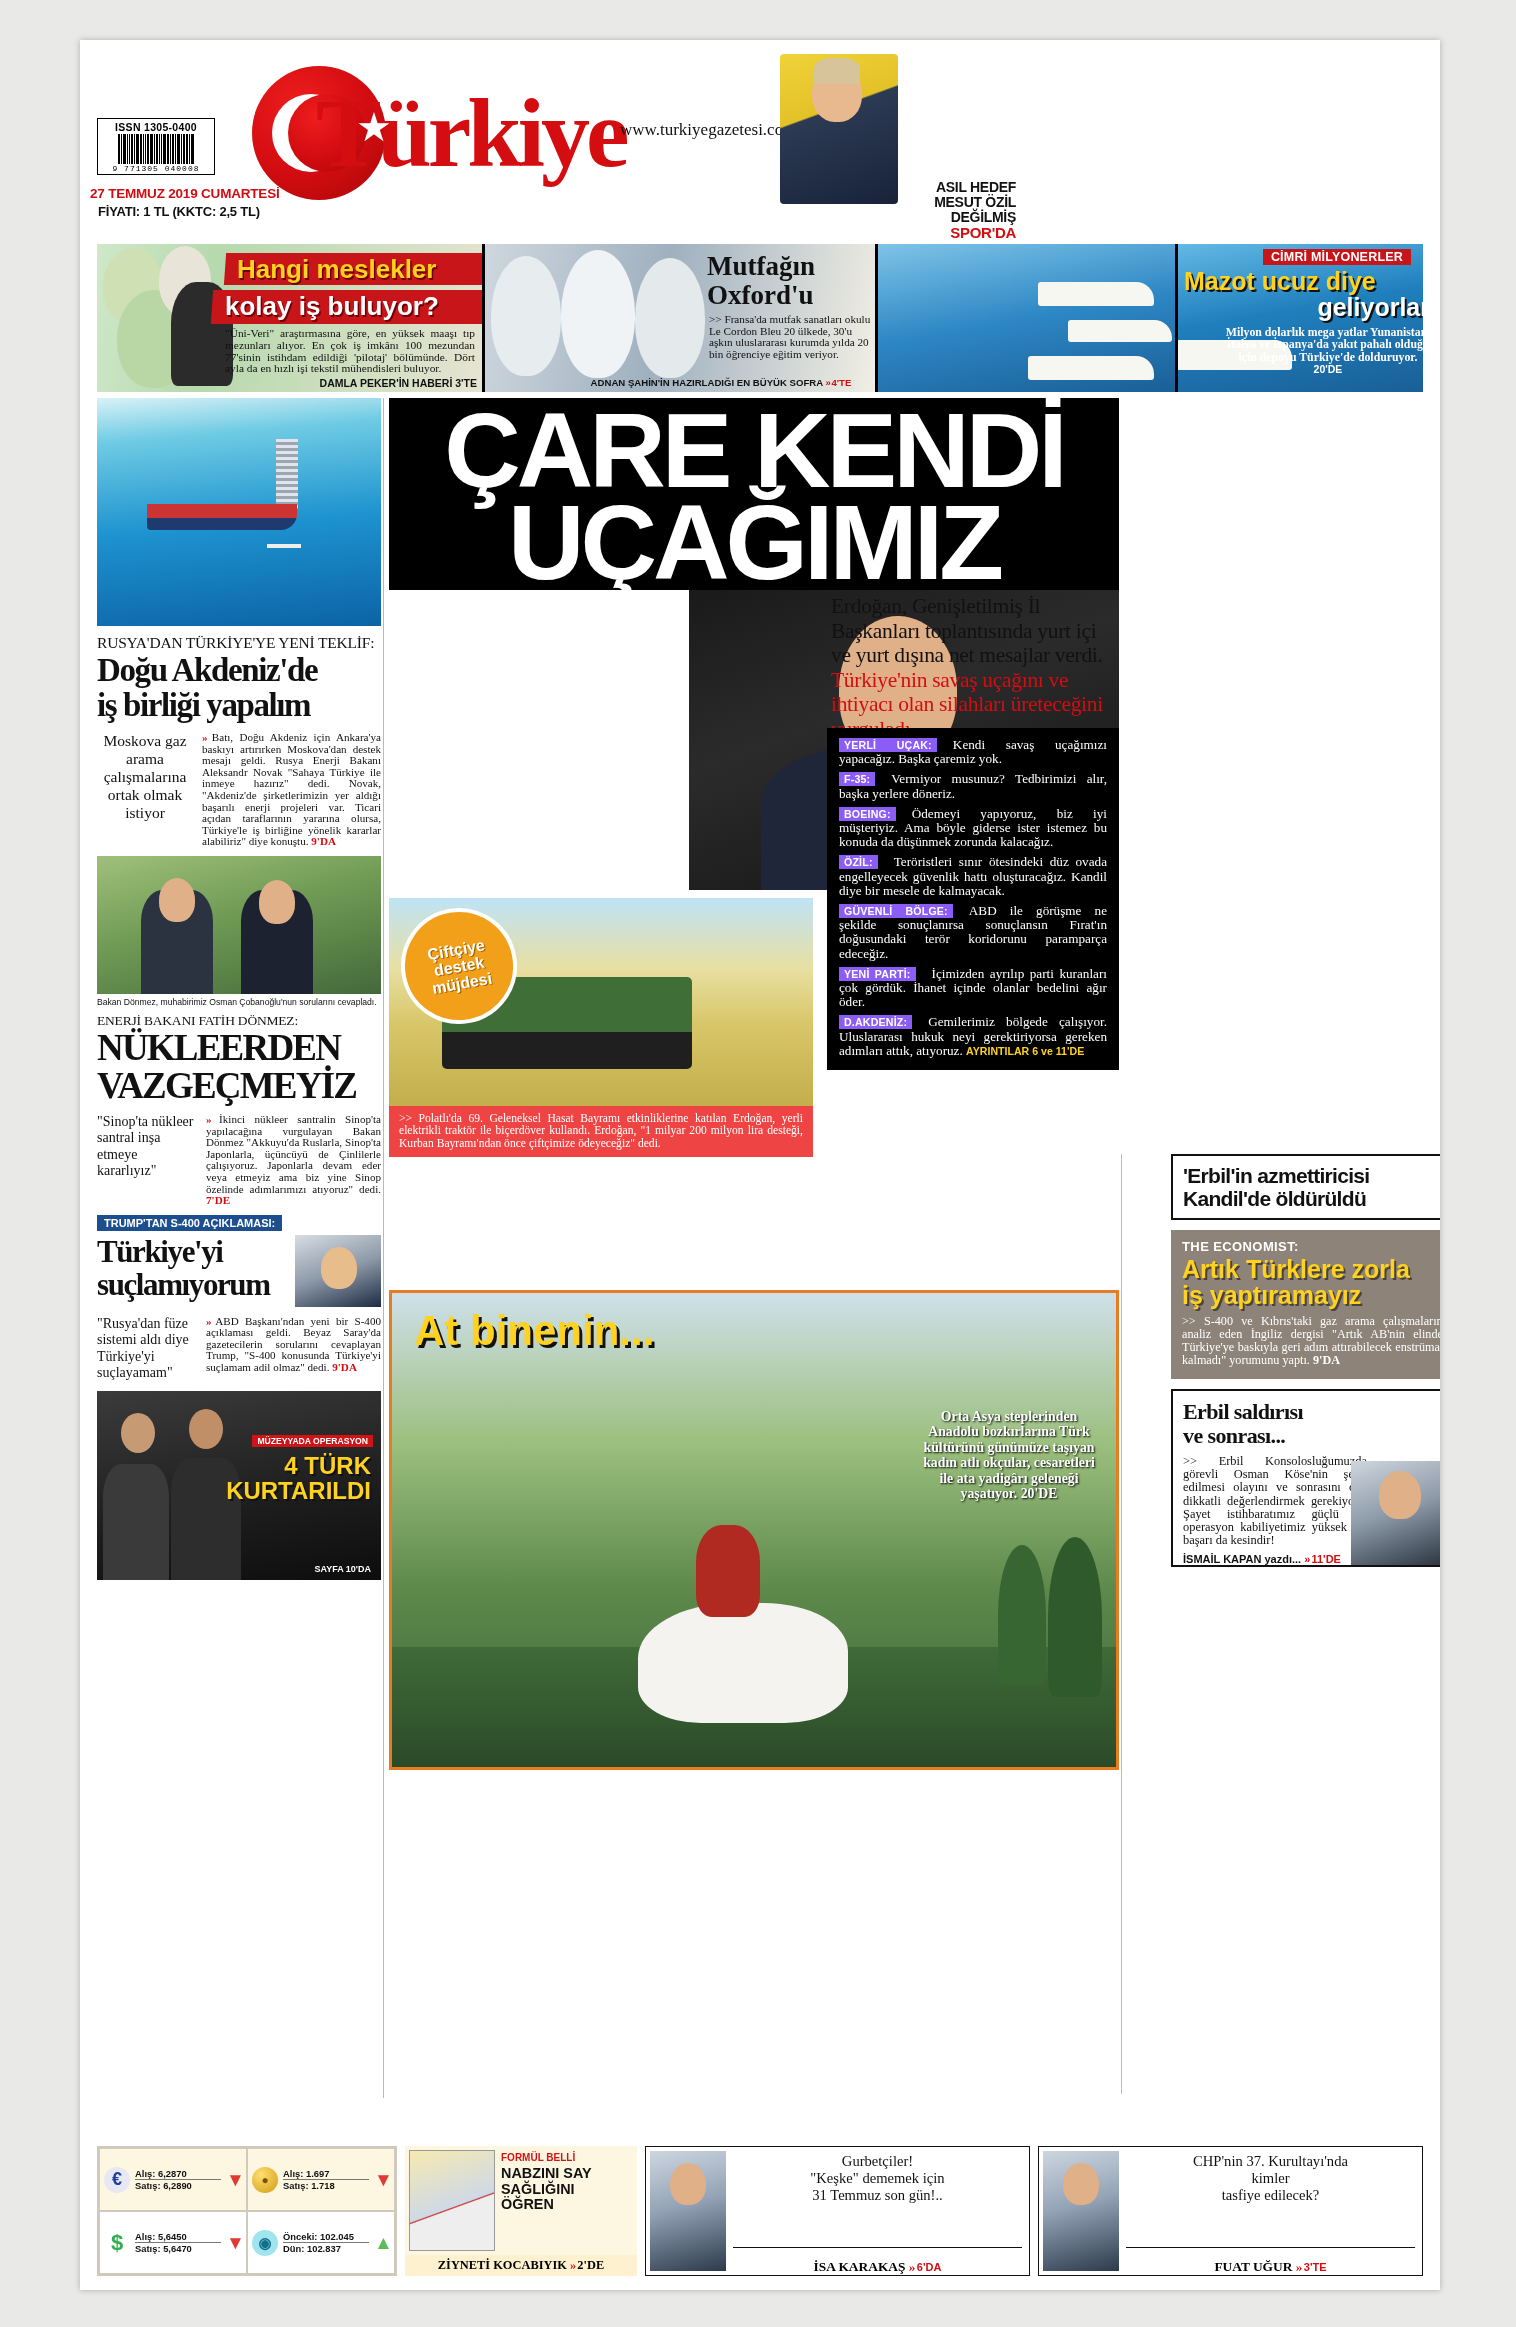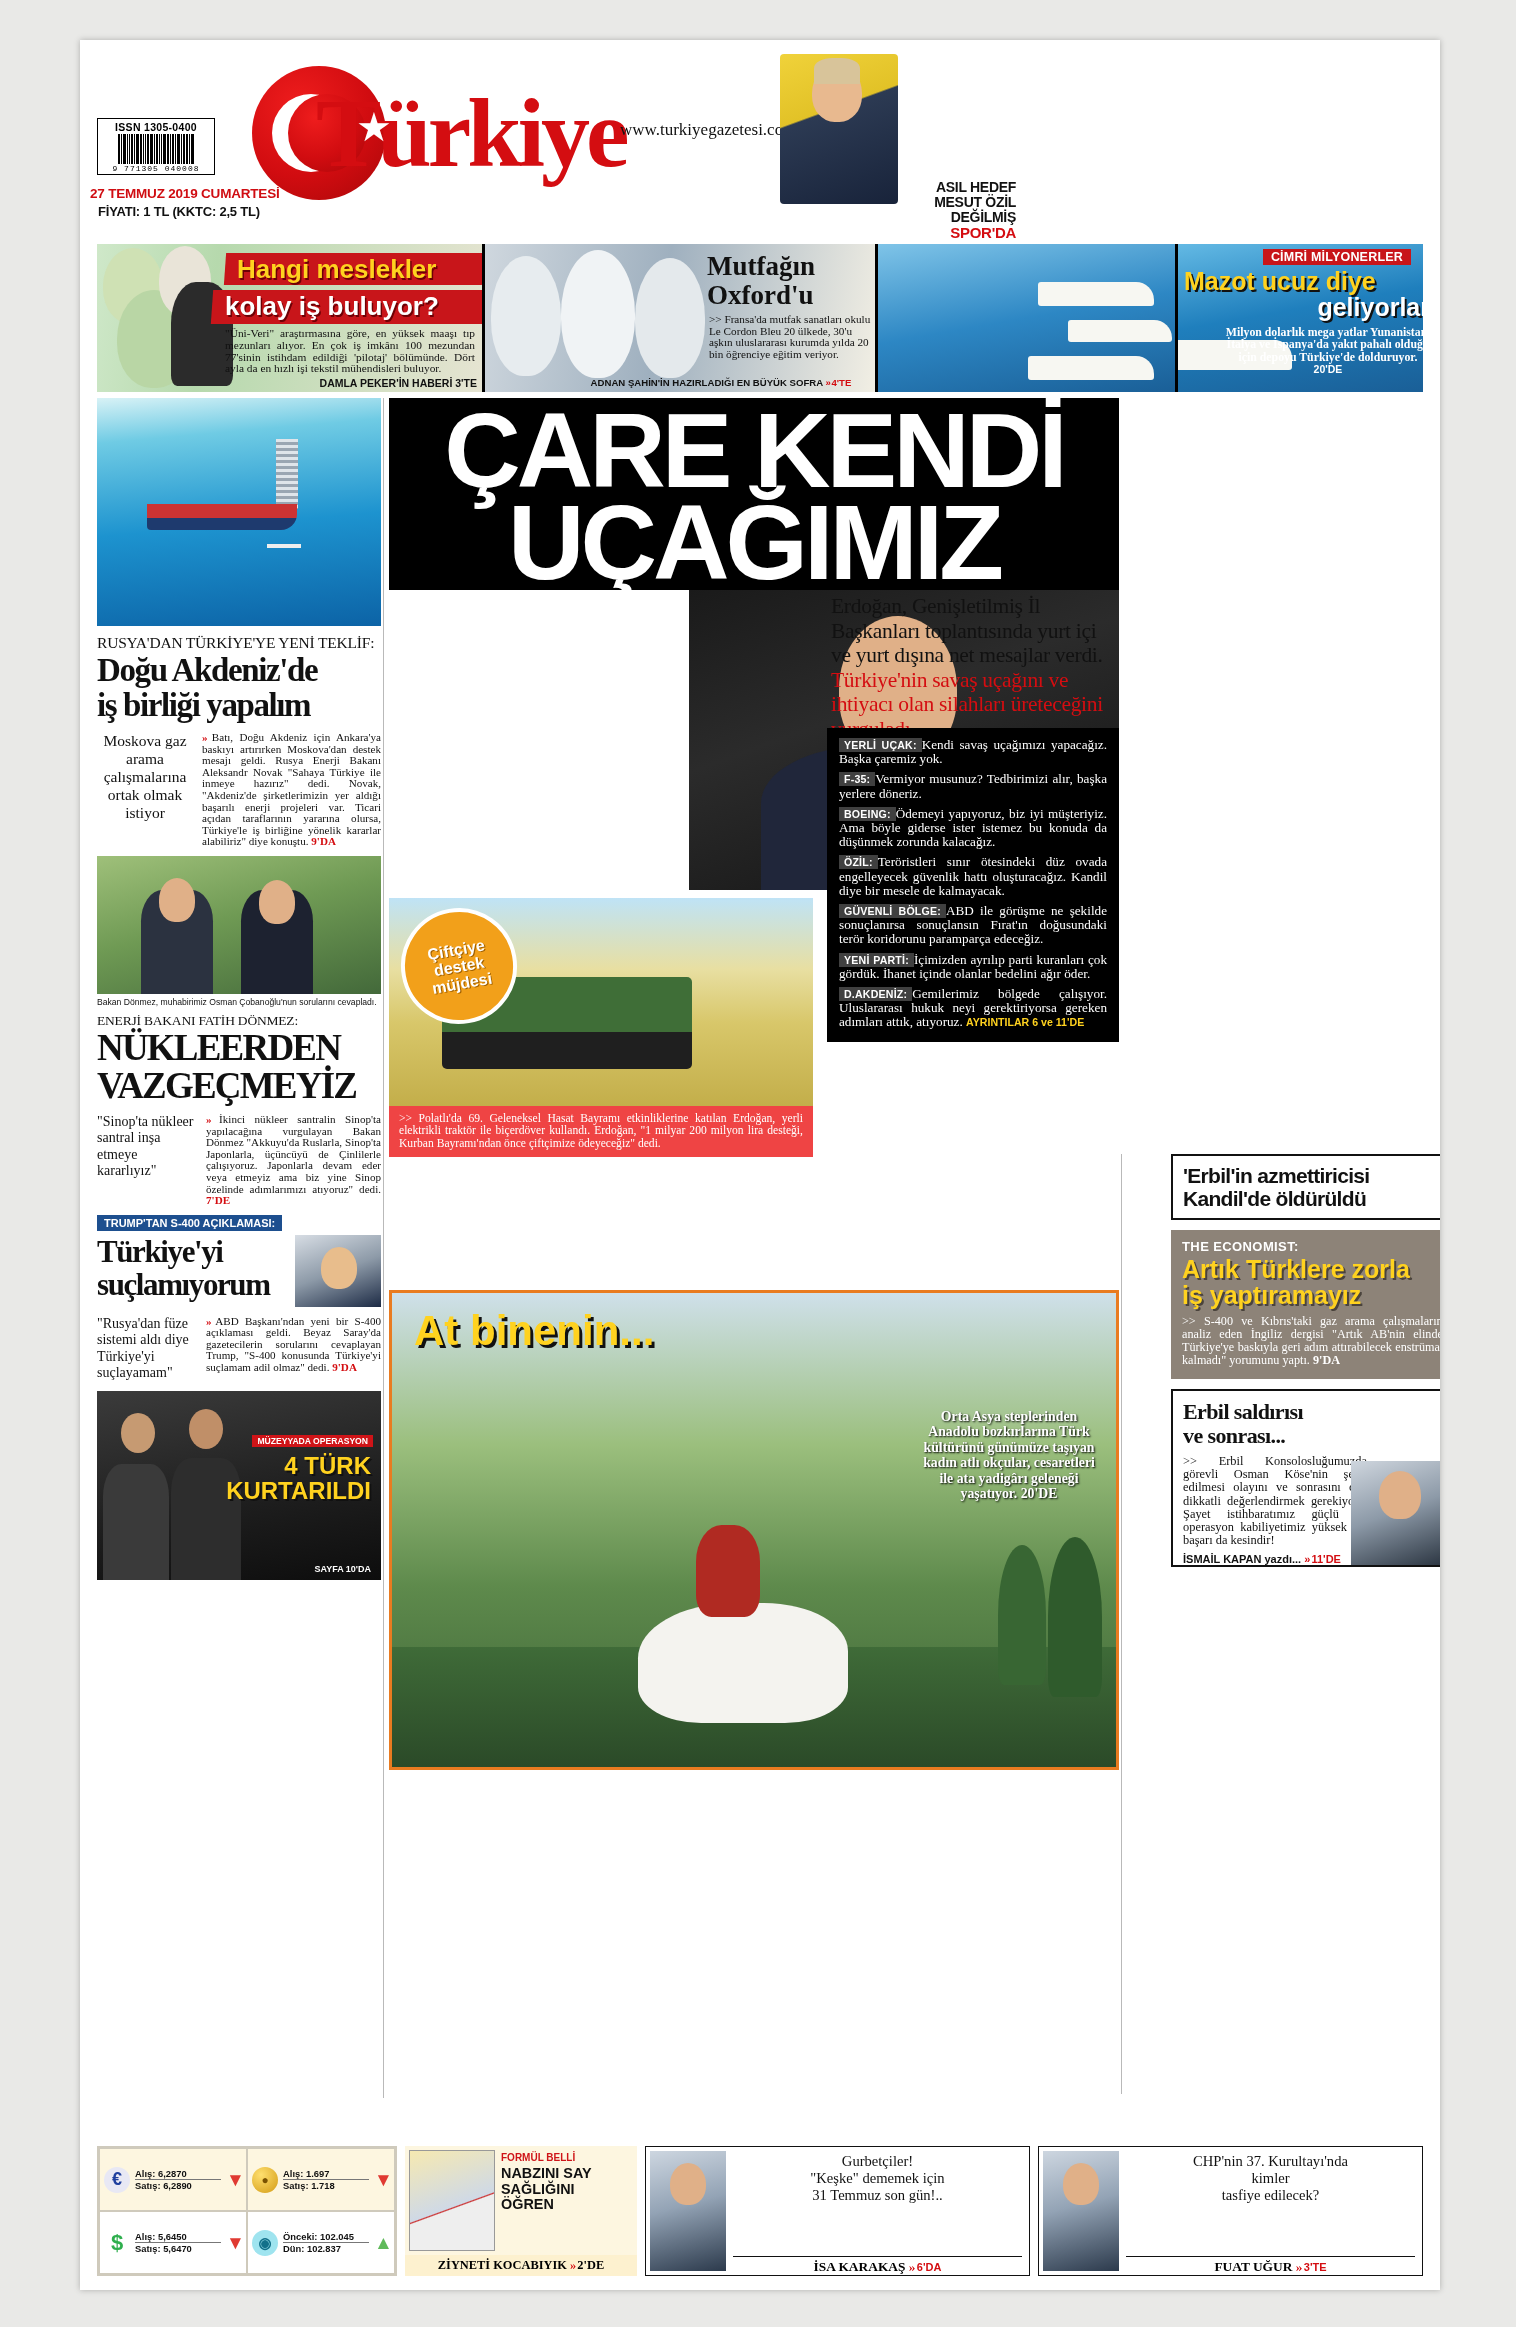--- a/index.html
+++ b/index.html
@@ -266,22 +266,22 @@
     font-size: 12.6px; line-height: 14.2px; color: #fff;
   }
   .redcall .yel { color: #ffd21f; }
 
   .bul-box { background: #000; padding: 10px 12px 12px 12px; }
   .bul {
     color: #fff; font-family: "Liberation Serif", serif;
     font-size: 13.2px; line-height: 14.2px; margin-bottom: 6px; text-align: justify;
   }
   .bul b {
-    background: #404040; color: #fff; font-family: "Liberation Sans", sans-serif;
-    font-weight: 700; font-size: 10.6px; padding: 1px 5px; margin-right: 0;
+    background: #8b5cf6; color: #fff; font-family: "Liberation Sans", sans-serif;
+    font-weight: 700; font-size: 10.6px; padding: 1px 5px; margin-right: 16px;
     letter-spacing: .2px;
   }
   .bul .det { color: #ffd21f; font-family: "Liberation Sans", sans-serif; font-weight: 700; font-size: 10.6px; }
 
   .farm-photo {
     position: relative; height: 208px; overflow: hidden;
     background: linear-gradient(180deg,#bfe3f6 0%,#e8dfa2 34%,#d8c76a 60%,#c3ae4a 100%);
   }
   .combine {
     position: absolute; left: 42%; top: 38%; width: 250px; height: 92px;
@@ -435,21 +435,21 @@
   .f-av::before {
     content:""; display:block; margin: 12px auto 0 auto; width: 36px; height: 42px;
     border-radius: 50% 50% 44% 44%; background: #e0b088;
   }
   .f-wbody { flex: 1; padding: 6px 7px 0 7px; display: flex; flex-direction: column; }
   .f-wtxt {
     flex: 1; text-align: center; font-family: "Liberation Serif", serif;
     font-size: 14.6px; line-height: 17px; color: #111;
   }
   .f-wname {
-    border-top: 1.5px solid #111; margin-top: 4px; padding-top: 2px; text-align: center;
+    border-top: 1.5px solid #111; margin-top: 4px; padding-top: 11px; text-align: center;
     font-family: "Liberation Serif", serif; font-weight: 700; font-size: 13.4px;
   }
   .f-wname .pg { font-family: "Liberation Sans", sans-serif; font-size: 11px; }
 </style>
 </head>
 <body>
 
 <div class="page">
 
   <div class="masthead">

